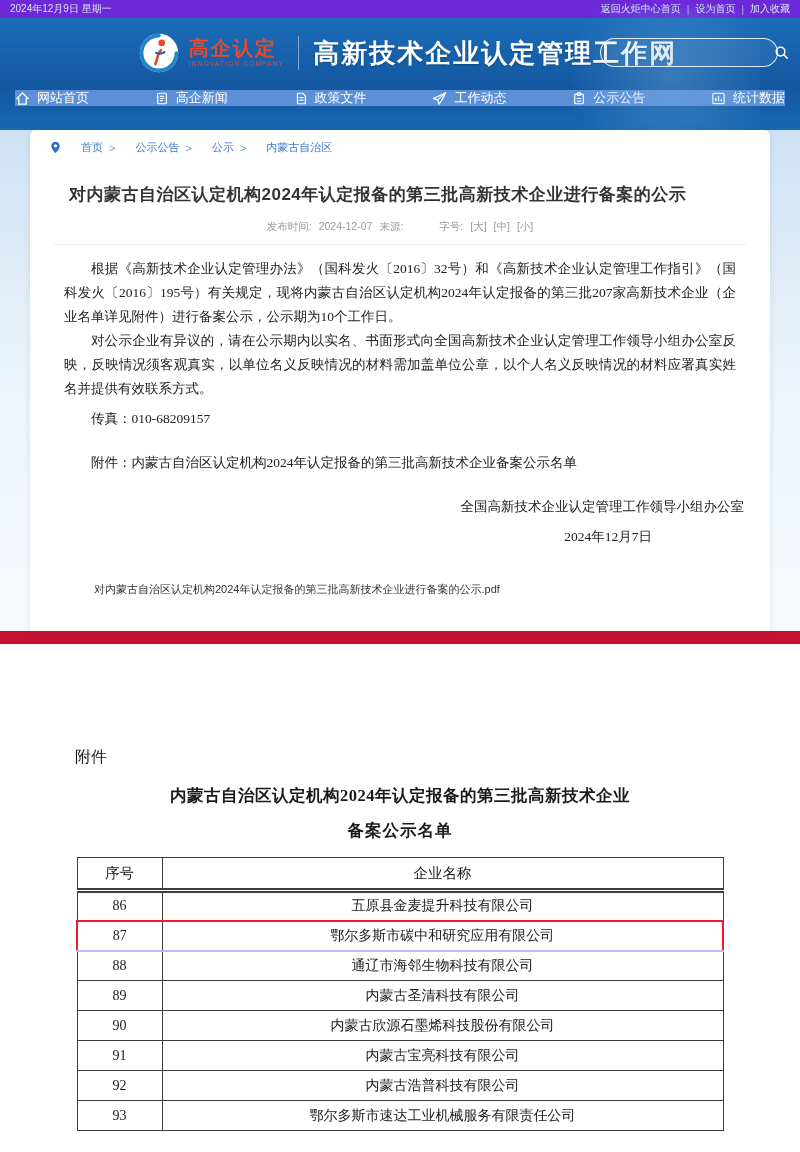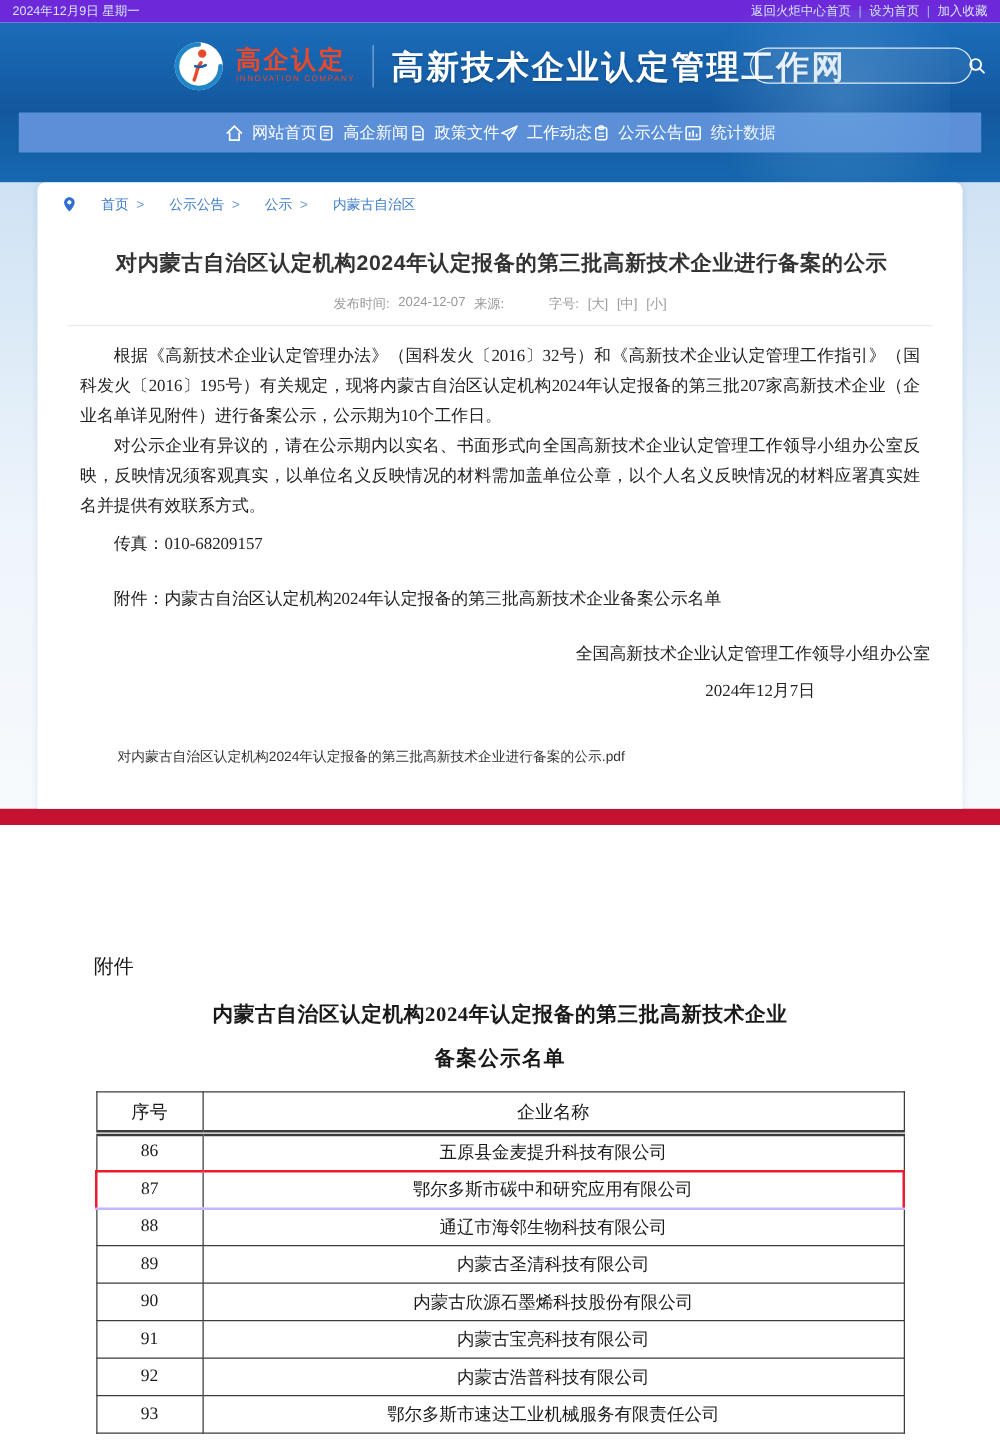--- a/index.html
+++ b/index.html
@@ -45,41 +45,41 @@
   }
   .searchbox input {
     flex:1; border:none; outline:none; background:transparent; color:#fff;
     font-size:12px; padding:0 4px 0 14px;
   }
   .search-btn { width:26px; height:26px; border:none; background:transparent; cursor:pointer;
     display:flex; align-items:center; justify-content:center; margin-right:4px; }
   
   .navwrap { background:linear-gradient(180deg,#13589f 0%,#1668b0 100%); padding:2px 15px 24px 15px; }
   .navbar {
-    height:32px; background:#5b90d8; display:flex; align-items:center;
-    justify-content:center; border-radius:1px;
+    height:16px; background:#5b90d8; display:flex; align-items:center;
+    justify-content:space-between; border-radius:1px;
   }
   .nav-item { display:flex; align-items:center; gap:7px; color:#fff; font-size:13px;
     cursor:pointer; white-space:nowrap; }
   .nav-item svg { display:block; }
   
   .content-outer { background:linear-gradient(180deg,#cfe2f4 0%,#eef5fb 55%,#f7fafd 100%); padding:0 30px; }
   .card {
     background:#fff; border-radius:6px 6px 0 0; height:501px; position:relative;
     box-shadow:0 0 6px rgba(30,80,140,.12);
   }
   .breadcrumb {
     display:flex; align-items:center; gap:6px; padding:10px 20px 6px 20px;
     font-size:11px; color:#3d7ccb;
   }
   .breadcrumb a { color:#3d7ccb; text-decoration:none; cursor:pointer;margin-left:14px; }
   .breadcrumb .bc-sep { color:#6f9ed8; }
   .article-title {
-    text-align:right; font-size:17px; font-weight:bold; color:#333;
-    margin-top:22px; padding:0 60px; letter-spacing:.5px;
+    text-align:left; font-size:17px; font-weight:bold; color:#333;
+    margin-top:22px; padding:0 39px; letter-spacing:.5px;
   }
   .article-meta {
     display:flex; justify-content:center; gap:7px; margin-top:14px;
     font-size:10.5px; color:#9a9a9a;
   }
   .article-meta .sz { cursor:pointer; }
   .meta-rule { border-bottom:1px solid #ececec; margin:10px 24px 0 24px; }
   .article-body {
     font-family:"Liberation Serif","DejaVu Serif",serif;
     font-size:13.5px; color:#222; line-height:24px; padding:12px 34px 0 34px;

